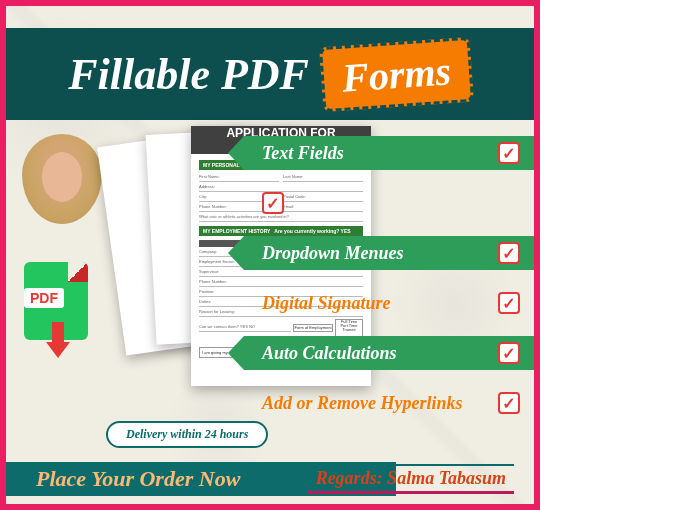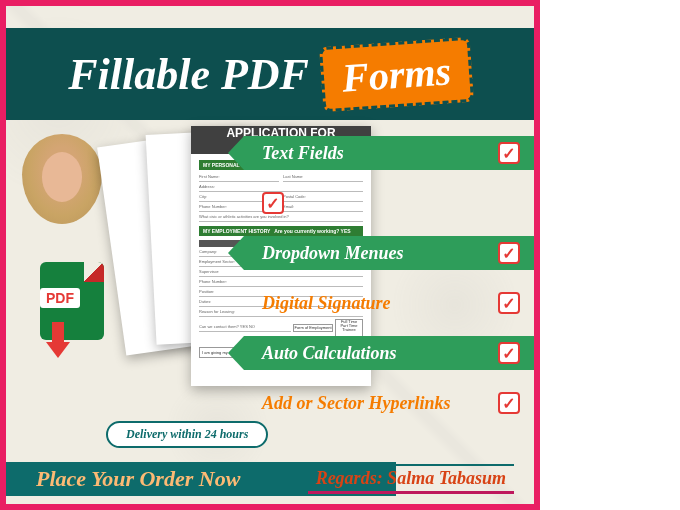--- a/index.html
+++ b/index.html
@@ -12,21 +12,21 @@
   linear-gradient(45deg, transparent 48%, #aaa 49%, #aaa 50%, transparent 51%);
 }
 .title-band { position: absolute; top: 22px; left: 0; right: 0; height: 92px; background: #0d4f4f; display: flex; align-items: center; justify-content: center; gap: 12px; }
 .title-text { color: #fff; font-size: 44px; font-weight: 900; font-style: italic; font-family: Georgia, serif; }
 .forms-badge { background: #f57c00; border: 3px dashed #0d4f4f; border-radius: 8px; padding: 6px 18px; transform: rotate(-4deg); }
 .forms-badge span { color: #fff; font-size: 40px; font-weight: 900; font-style: italic; font-family: Georgia, serif; }
 .avatar { position: absolute; top: 128px; left: 16px; width: 86px; height: 96px; }
 .avatar-head { width: 80px; height: 90px; background: radial-gradient(ellipse at 50% 40%, #d4a574 30%, #c9a464 60%, #b8935a 100%); border-radius: 50% 50% 50% 50% / 45% 45% 55% 55%; position: relative; }
 .avatar-face { position: absolute; top: 20%; left: 25%; width: 50%; height: 55%; background: #e8b896; border-radius: 50%; }
 .pdf-icon { position: absolute; top: 256px; left: 18px; width: 72px; height: 88px; }
-.pdf-page { width: 64px; height: 78px; background: #15803d; border-radius: 6px 6px 6px 6px; position: relative; margin-left: 16px; }
+.pdf-page { width: 64px; height: 78px; background: #22c55e; border-radius: 6px 6px 6px 6px; position: relative; }
 .pdf-page::before { content: ""; position: absolute; top: 0; right: 0; width: 20px; height: 20px; background: linear-gradient(135deg, #f0ede3 50%, #c62828 50%); border-radius: 0 6px 0 0; }
 .pdf-label { position: absolute; top: 26px; left: 0; background: #fff; color: #e53935; font-weight: 900; font-size: 14px; padding: 2px 6px; border-radius: 3px; }
 .pdf-arrow { position: absolute; bottom: -8px; left: 22px; width: 0; height: 0; border-left: 12px solid transparent; border-right: 12px solid transparent; border-top: 16px solid #e53935; }
 .pdf-arrow::before { content: ""; position: absolute; top: -36px; left: -6px; width: 12px; height: 22px; background: #e53935; }
 .docs { position: absolute; top: 120px; left: 105px; width: 260px; height: 290px; }
 .doc { position: absolute; background: #fff; box-shadow: 0 4px 12px rgba(0,0,0,0.3); font-size: 4px; color: #333; padding: 8px; }
 .doc1 { width: 150px; height: 210px; top: 10px; left: 0; transform: rotate(-8deg); }
 .doc2 { width: 150px; height: 210px; top: 5px; left: 40px; transform: rotate(-3deg); }
 .doc3 { width: 180px; height: 260px; top: 0; left: 80px; }
 .doc3 .doc-header { background: #404040; color: #fff; text-align: center; font-size: 12px; font-weight: bold; padding: 0; margin: -8px -8px 6px -8px; }
@@ -147,21 +147,21 @@
       </div>
       <div class="feature plain">
         <span class="feature-label">Digital Signature</span>
         <span class="check">✓</span>
       </div>
       <div class="feature green">
         <span class="feature-label">Auto Calculations</span>
         <span class="check">✓</span>
       </div>
       <div class="feature plain">
-        <span class="feature-label">Add or Sector Hyperlinks</span>
+        <span class="feature-label">Add or Remove Hyperlinks</span>
         <span class="check">✓</span>
       </div>
     </div>
 
   <div class="delivery-pill">Delivery within 24 hours</div>
 
   <div class="cta-band">
     <span>Place Your Order Now</span>
   </div>
 

